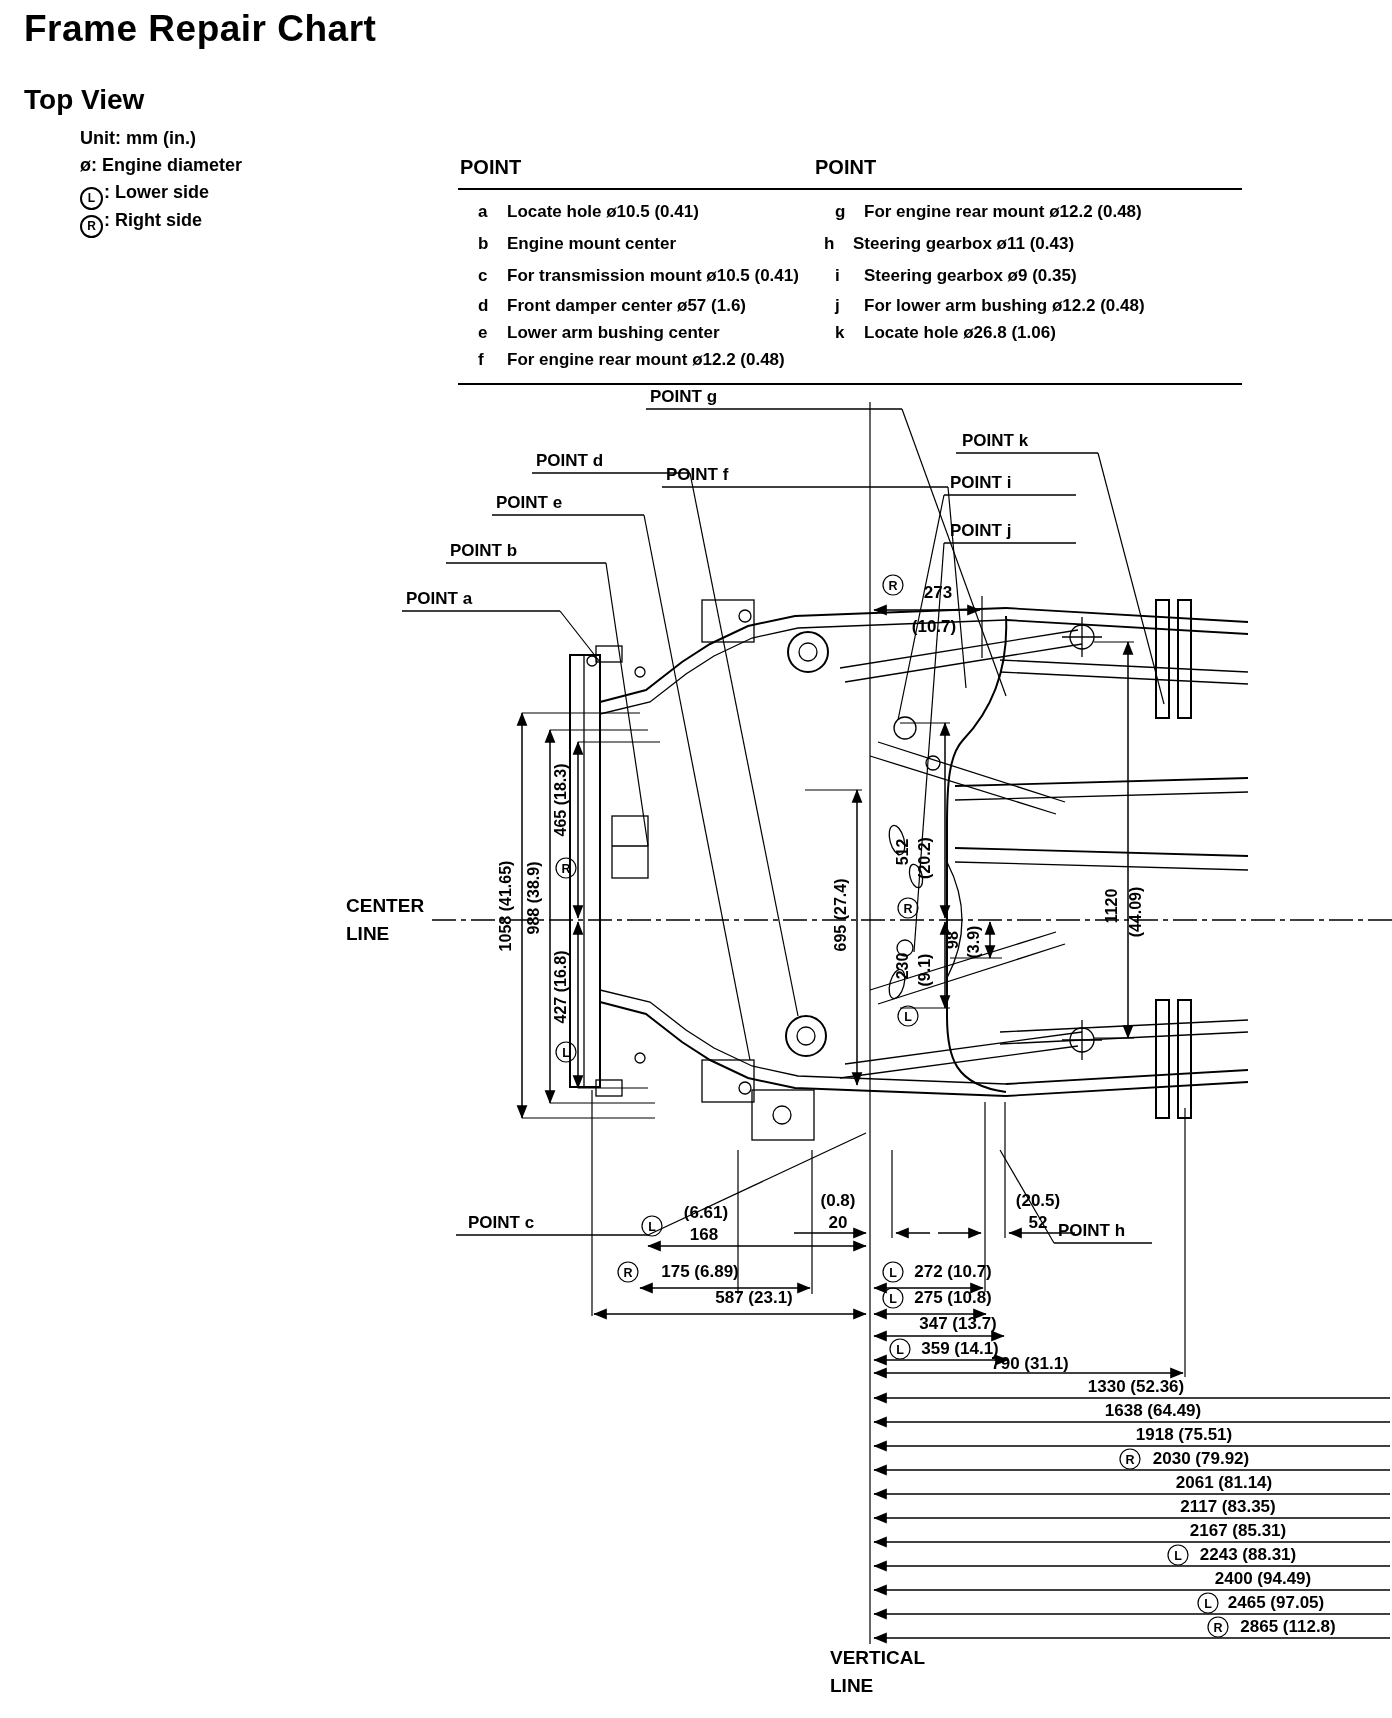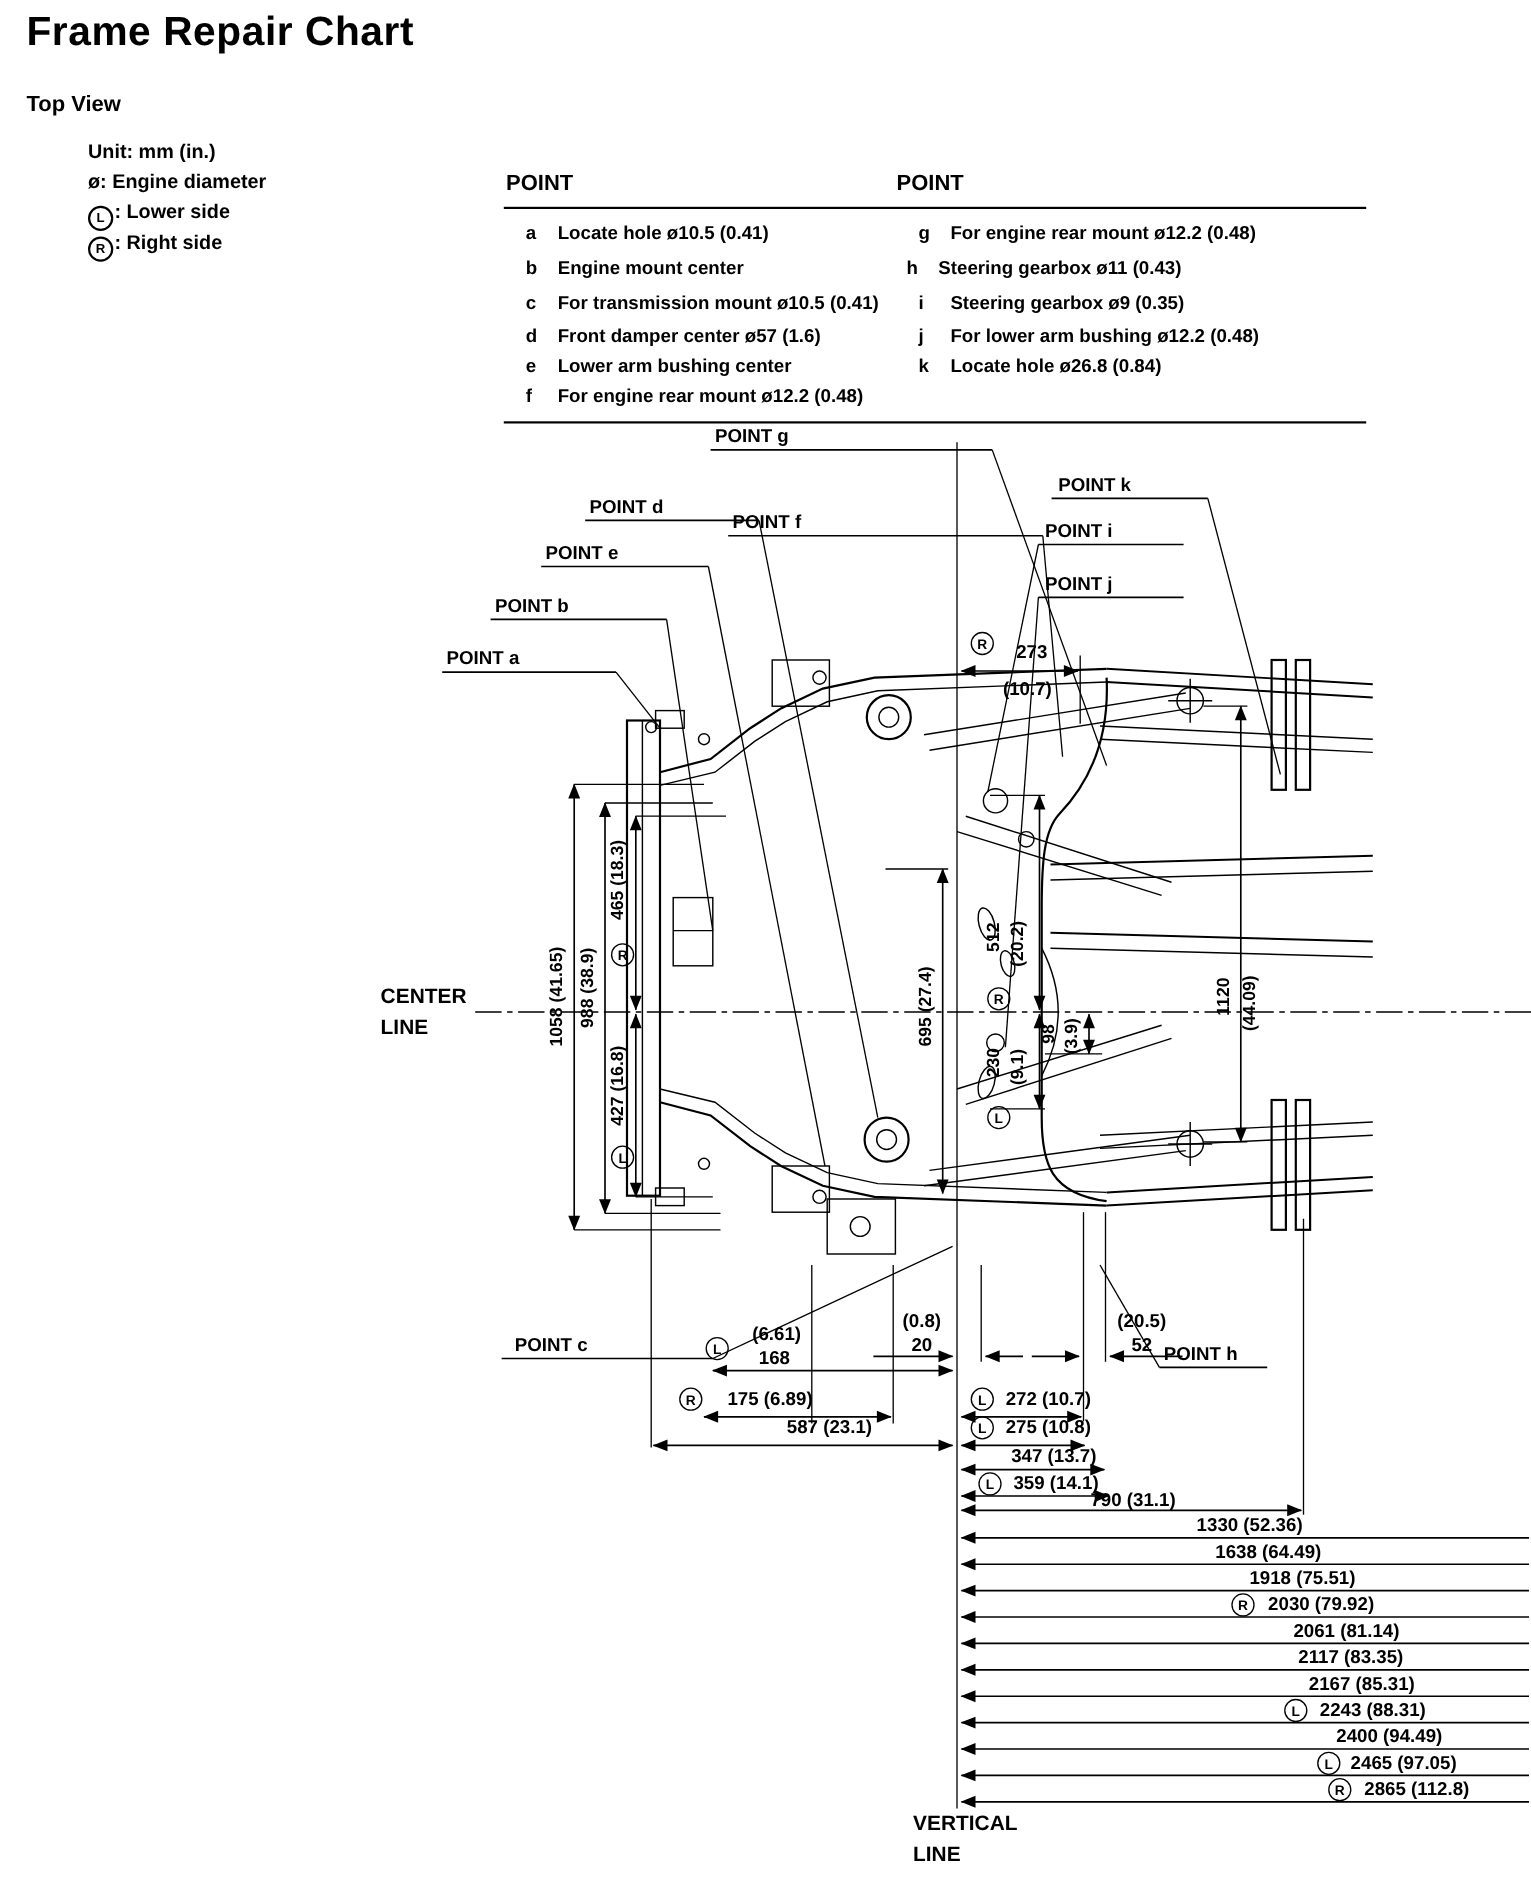--- a/index.html
+++ b/index.html
@@ -2,21 +2,21 @@
 <html><head>
 <meta charset="utf-8">
 <style>
   html,body{margin:0;padding:0}
   body{
     width:1392px;height:1718px;position:relative;background:#fff;color:#000;
     font-family:"Liberation Sans",sans-serif;font-weight:bold;overflow:hidden;
   }
   .abs{position:absolute}
   .title{font-size:37px;letter-spacing:.5px}
-  .subtitle{font-size:20px}
+  .subtitle{font-size:28px}
   .legend-line{font-size:18px;position:absolute;white-space:nowrap}
   .circ{
     display:inline-flex;align-items:center;justify-content:center;
     width:19px;height:19px;border:2px solid #000;border-radius:50%;
     font-size:12px;line-height:1;margin-right:1px;vertical-align:-4px;
   }
   .pt-header{font-size:20px;position:absolute}
   .pt-row{position:absolute;font-size:17px;white-space:nowrap}
   .pt-key{display:inline-block;width:29px}
   .rule{position:absolute;height:2px;background:#000}
@@ -56,21 +56,21 @@
   <div class="pt-row" style="left:478px;top:234px"><span class="pt-key">b</span><span>Engine mount center</span></div>
   <div class="pt-row" style="left:478px;top:266px"><span class="pt-key">c</span><span>For transmission mount ø10.5 (0.41)</span></div>
   <div class="pt-row" style="left:478px;top:296px"><span class="pt-key">d</span><span>Front damper center ø57 (1.6)</span></div>
   <div class="pt-row" style="left:478px;top:323px"><span class="pt-key">e</span><span>Lower arm bushing center</span></div>
   <div class="pt-row" style="left:478px;top:350px"><span class="pt-key">f</span><span>For engine rear mount ø12.2 (0.48)</span></div>
 
   <div class="pt-row" style="left:835px;top:202px"><span class="pt-key">g</span><span>For engine rear mount ø12.2 (0.48)</span></div>
   <div class="pt-row" style="left:824px;top:234px"><span class="pt-key">h</span><span>Steering gearbox ø11 (0.43)</span></div>
   <div class="pt-row" style="left:835px;top:266px"><span class="pt-key">i</span><span>Steering gearbox ø9 (0.35)</span></div>
   <div class="pt-row" style="left:835px;top:296px"><span class="pt-key">j</span><span>For lower arm bushing ø12.2 (0.48)</span></div>
-  <div class="pt-row" style="left:835px;top:323px"><span class="pt-key">k</span><span>Locate hole ø26.8 (0.84)</span></div>
+  <div class="pt-row" style="left:835px;top:323px"><span class="pt-key">k</span><span>Locate hole ø26.8 (1.06)</span></div>
 </div>
 
 <svg width="1392" height="1718" viewBox="0 0 1392 1718">
   <defs>
     <marker id="ae" viewBox="0 0 10 10" refX="9.5" refY="5" markerWidth="12" markerHeight="9" orient="auto-start-reverse">
       <path d="M0,1 L10,5 L0,9 z" fill="#000" stroke="none"></path>
     </marker>
   </defs>
 
   <line class="cl" x1="432" y1="920" x2="1392" y2="920"></line>

